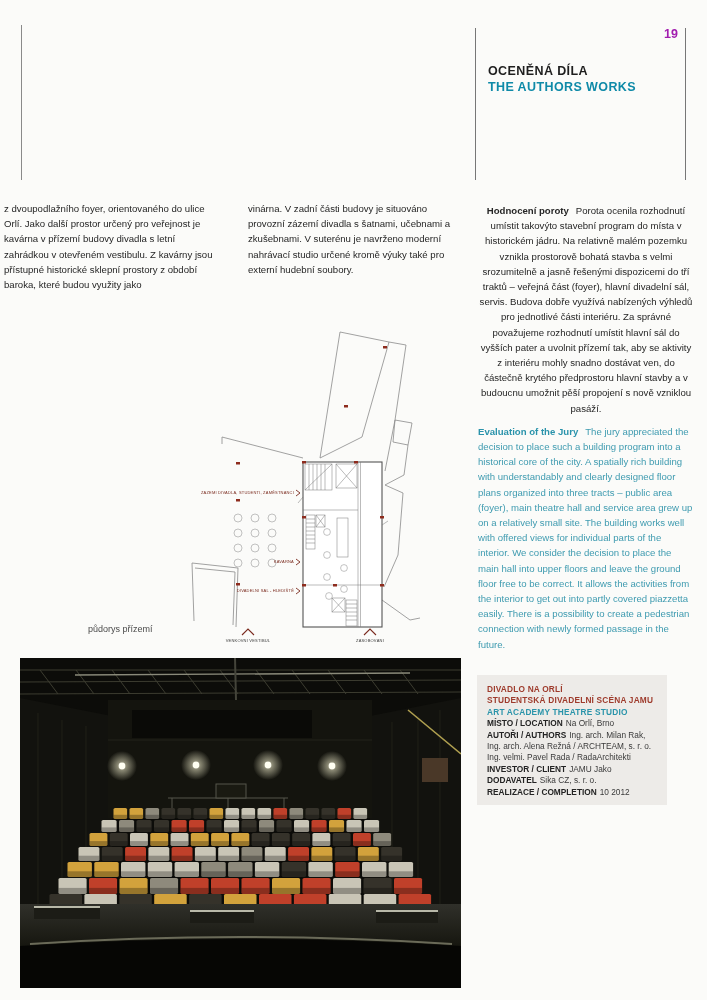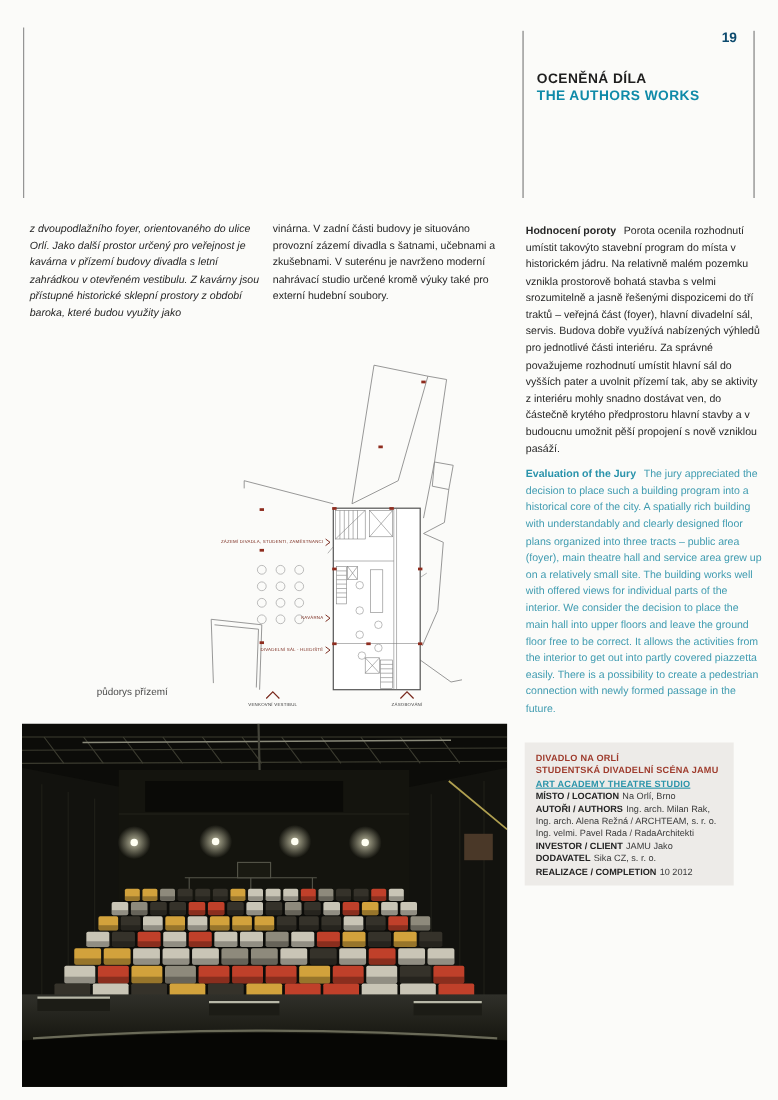--- a/index.html
+++ b/index.html
@@ -5,37 +5,37 @@
   html,body{margin:0;padding:0;}
   body{width:707px;height:1000px;position:relative;background:#fbfbf9;
        font-family:"Liberation Sans","DejaVu Sans",sans-serif;color:#232323;overflow:hidden;}
   .vrule{position:absolute;width:1px;background:#8a8a8a;}
   #rule-left{left:21px;top:25px;height:155px;}
   #rule-hdr-l{left:475px;top:28px;height:152px;background:#777;}
   #rule-hdr-r{left:685px;top:28px;height:152px;background:#777;}
   #header{position:absolute;left:488px;top:26px;width:190px;}
   #header .t1{font-size:12.5px;font-weight:bold;letter-spacing:.4px;color:#1e1e1e;margin-top:38px;}
   #header .t2{font-size:12.5px;font-weight:bold;letter-spacing:.4px;color:#0f8aa8;margin-top:2px;}
-  #pageno{position:absolute;left:648px;top:27px;width:30px;text-align:center;
-          font-size:12.5px;font-weight:bold;color:#0c4a6e;}
+  #pageno{position:absolute;left:648px;top:27px;width:30px;text-align:right;
+          font-size:12.5px;font-weight:bold;color:#a21caf;}
   .col{position:absolute;font-size:9.6px;line-height:15.2px;color:#262626;text-align:left;}
-  #col-left{left:27px;top:201px;width:215px;font-style:italic;}
+  #col-left{left:4px;top:201px;width:215px;}
   #col-mid{left:248px;top:201px;width:215px;}
   #col-right{left:478px;top:203px;width:216px;}
-  #col-right .cz{margin:0 0 8px 0;}
+  #col-right .cz{margin:0 0 8px 0;text-align:center;}
   #col-right .en{margin:0;color:#3f9bb0;}
   .col b{margin-right:7px;}
   #col-right .en b{color:#2a93ab;}
   #plan{position:absolute;left:180px;top:325px;width:290px;height:330px;}
   #plan-caption{position:absolute;left:88px;top:624px;font-size:9px;color:#4a4a4a;}
   #photo{position:absolute;left:20px;top:658px;width:441px;height:330px;background:#0c0c09;}
   #infobox{position:absolute;left:477px;top:675px;width:190px;height:130px;background:#edebe8;
            padding:9px 10px;box-sizing:border-box;font-size:8.3px;line-height:11.4px;}
   #infobox .ti1,#infobox .ti2{font-weight:bold;color:#9e3b2c;letter-spacing:.2px;}
-  #infobox .ti3{font-weight:bold;color:#2a94aa;letter-spacing:.2px;text-decoration:underline;}
+  #infobox .ti3{font-weight:bold;color:#2a94aa;letter-spacing:.2px;}
   #infobox .row b{color:#232323;margin-right:3px;font-weight:bold;}
   #infobox .row span{color:#3a3a3a;}
   svg text{font-family:"Liberation Sans","DejaVu Sans",sans-serif;}
   .planlabel{fill:#7a2a1e;font-size:4px;letter-spacing:.2px;}
   .plansub{fill:#3a3a3a;font-size:4px;letter-spacing:.2px;}
 </style>
 </head>
 <body>
 
 <div class="vrule" id="rule-left"></div>

